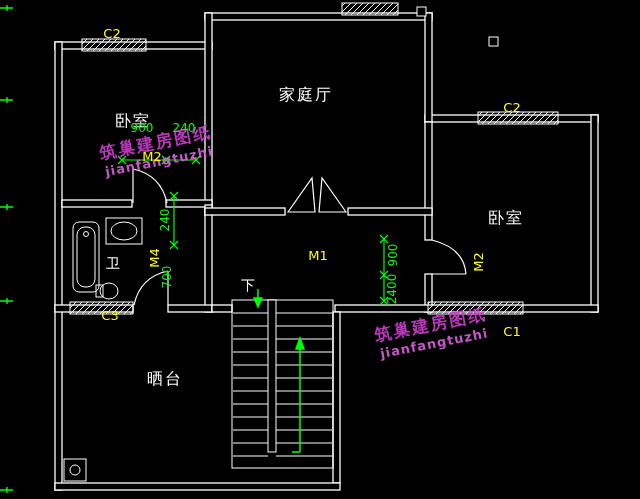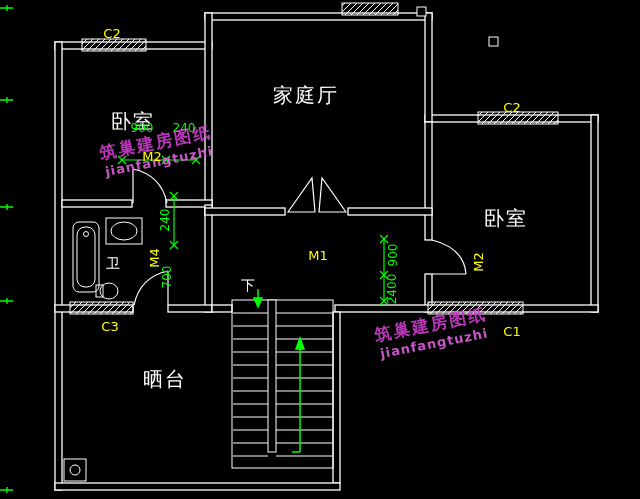--- a/index.html
+++ b/index.html
@@ -1,21 +1,21 @@
 <!DOCTYPE html>
 <html><head>
 <meta charset="utf-8">
 <style>
   html,body{margin:0;padding:0;background:#000;}
   .plan{position:relative;width:640px;height:499px;background:#000;overflow:hidden;
         font-family:"DejaVu Sans",sans-serif;}
   .plan svg{position:absolute;left:0;top:0;}
   .lbl{position:absolute;transform:translate(-50%,-50%);white-space:nowrap;line-height:1;z-index:3;}
   .lbl.v{transform:translate(-50%,-50%) rotate(-90deg);}
-  .room{color:#ffffff;font-size:20px;letter-spacing:2px;}
+  .room{color:#ffffff;font-size:16px;letter-spacing:2px;}
   .room.small{font-size:14px;letter-spacing:0;}
   .mark{color:#ffff00;font-size:13px;}
   .dim{color:#00ff00;font-size:12px;}
   .wm{position:absolute;transform:translate(-50%,-50%) rotate(-11deg);
       color:#c83cc8;text-align:center;opacity:.93;z-index:2;}
   .wm .cn{font-size:17px;font-weight:bold;letter-spacing:2px;}
   .wm .en{font-size:13px;font-weight:bold;color:#d55fd5;letter-spacing:1px;}
 </style>
 </head>
 <body>
@@ -139,21 +139,21 @@
 
   <span class="lbl room" style="left:133px;top:121px;">卧室</span>
   <span class="lbl room" style="left:306px;top:95px;">家庭厅</span>
   <span class="lbl room" style="left:506px;top:218px;">卧室</span>
   <span class="lbl room small" style="left:113px;top:263px;">卫</span>
   <span class="lbl room" style="left:141px;top:379px;padding-left:48px;">晒台</span>
   <span class="lbl room small" style="left:248px;top:285px;">下</span>
 
   <span class="lbl mark" style="left:112px;top:33px;">C2</span>
   <span class="lbl mark" style="left:512px;top:107px;">C2</span>
-  <span class="lbl mark" style="left:110px;top:326px;text-align:right;">C3</span>
+  <span class="lbl mark" style="left:110px;top:315px;text-align:right;">C3</span>
   <span class="lbl mark" style="left:512px;top:331px;text-align:right;">C1</span>
 
   <span class="lbl mark" style="left:318px;top:226px;margin-top:29px;">M1</span>
   <span class="lbl mark" style="left:152px;top:156px;">M2</span>
   <span class="lbl mark v" style="left:478px;top:262px;">M2</span>
   <span class="lbl mark v" style="left:154px;top:258px;">M4</span>
 
   <span class="lbl dim" style="left:142px;top:128px;">900</span>
   <span class="lbl dim" style="left:184px;top:128px;">240</span>
   <span class="lbl dim v" style="left:165px;top:220px;">240</span>

